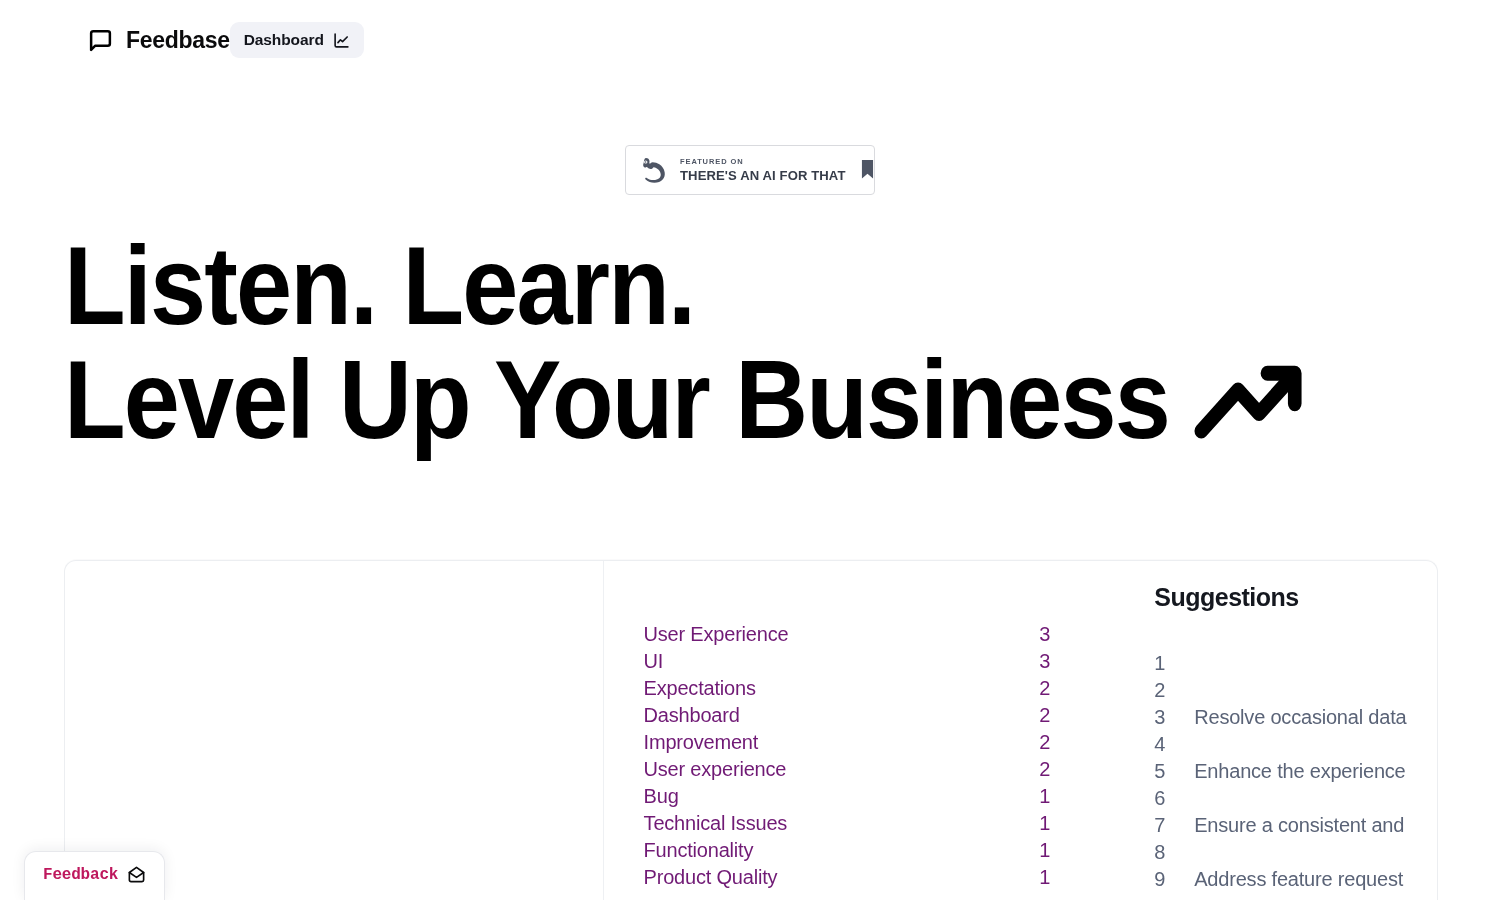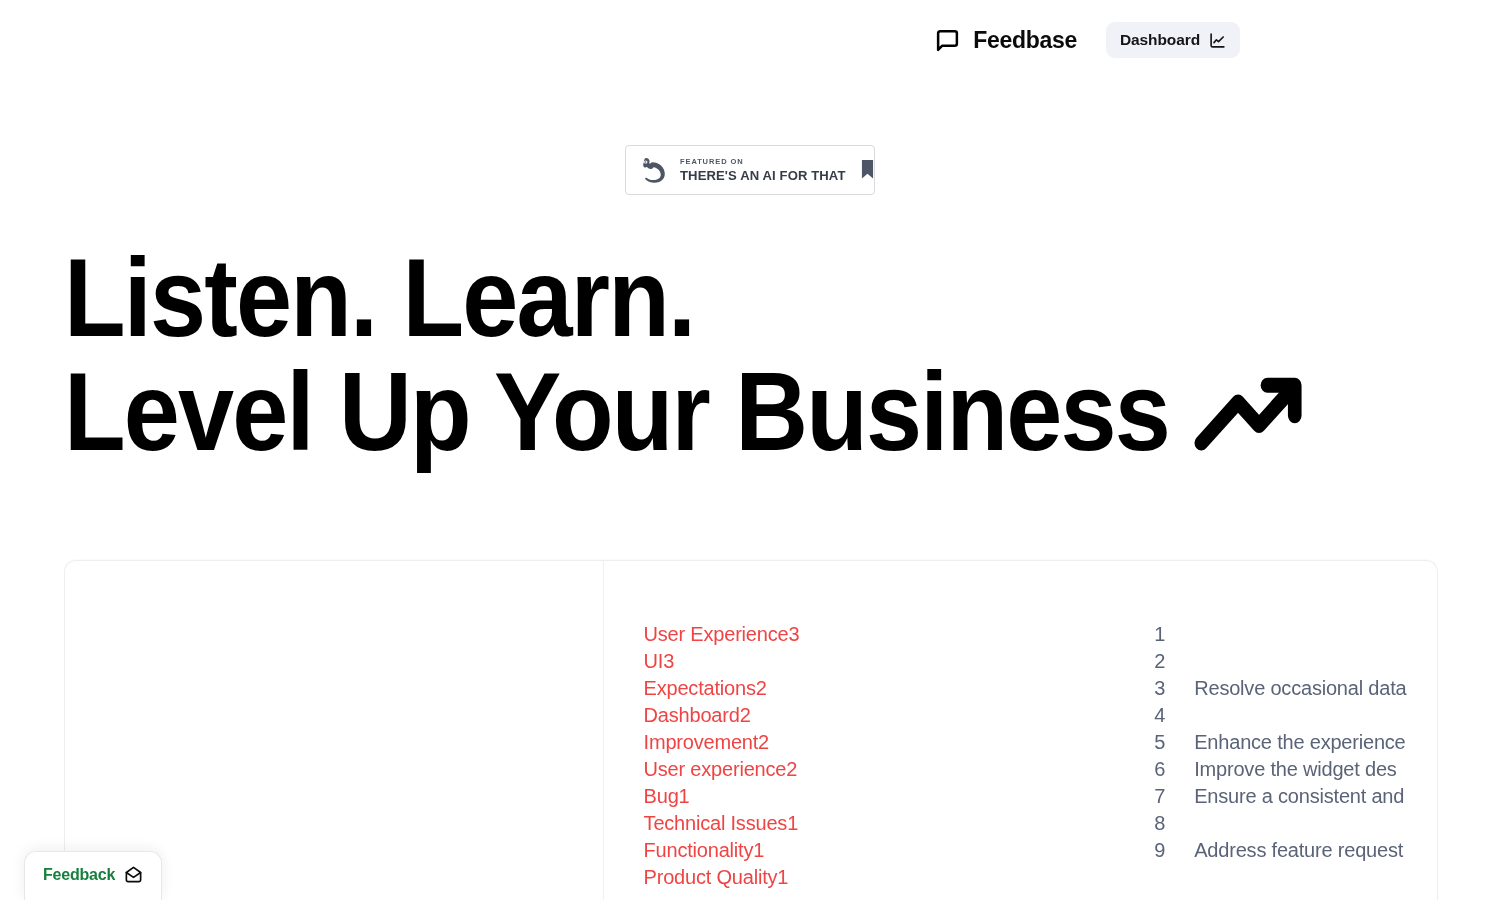--- a/index.html
+++ b/index.html
@@ -10,23 +10,22 @@
     background: #ffffff;
     font-family: "Liberation Sans", sans-serif;
     -webkit-font-smoothing: antialiased;
   }
 
   .page { position: relative; width: 1500px; height: 900px; background: #fff; overflow: hidden; }
 
   
   .header {
     position: absolute; top: 0; left: 0; width: 1304px; height: 80px;
-    display: flex; align-items: center; justify-content: flex-end;
+    display: flex; align-items: center; justify-content: flex-start;
     padding: 0 64px 0 88px;
-    gap: 29px;
   }
   .brand { display: flex; align-items: center; gap: 13px; }
   .brand-icon { width: 25px; height: 25px; display: block; color: #000; }
   .brand-name {
     font-size: 23px; font-weight: 700; color: #0b0b0c; letter-spacing: -0.3px;
   }
   .dash-btn {
     display: inline-flex; align-items: center; gap: 9px;
     background: #f1f2f7; border: none; border-radius: 9px;
     padding: 9px 14px; cursor: pointer;
@@ -50,21 +49,21 @@
     color: #4e5564; display: block; margin-bottom: 3px;
   }
   .badge-title {
     font-size: 13.5px; font-weight: 700; letter-spacing: 0.1px;
     color: #363c49; display: block; white-space: nowrap;
     transform: scaleX(0.97); transform-origin: left center;
   }
   .badge-bookmark { width: 13px; height: 22px; flex: 0 0 auto; color: #4e5564; }
 
   
-  .hero { position: absolute; top: 244px; left: 64px; width: 1380px; }
+  .hero { position: absolute; top: 232px; left: 64px; width: 1380px; }
   .hero-line {
     display: flex; align-items: center;
     font-weight: 700; color: #000;
     font-size: 112px; line-height: 108px;
     letter-spacing: -2px;
     transform: scaleX(0.9); transform-origin: left center;
     white-space: nowrap;
   }
   .hero-line-2 { margin-top: 6px; }
   .hero-trend { width: 140px; height: 92px; margin-left: 24px; color: #000; flex: 0 0 auto; }
@@ -87,22 +86,22 @@
   .pv-col-keywords { width: 482px; padding: 22px 34px 0 40px; }
   .pv-gap { width: 28px; }
   .pv-col-suggestions { width: 325px; padding: 22px 0 0 42px; }
 
   .pv-title {
     font-size: 25px; font-weight: 700; color: #15181f;
     letter-spacing: -0.5px; white-space: nowrap;
   }
   .pv-list { margin-top: 40px; }
   .kw-row {
-    display: flex; align-items: baseline; 
-    font-size: 20px; color: #ef4444; letter-spacing: -0.2px;
+    display: flex; align-items: baseline; justify-content: space-between;
+    font-size: 20px; color: #701a75; letter-spacing: -0.2px;
     height: 27px;
   }
   .kw-name { white-space: nowrap; }
   .kw-count { font-variant-numeric: tabular-nums; }
 
   .sg-row {
     display: flex; align-items: baseline; gap: 30px;
     font-size: 20px; color: #5a6377; letter-spacing: -0.2px;
     height: 27px; white-space: nowrap;
   }
@@ -115,21 +114,21 @@
     background: #ffffff;
     border: 1px solid #e7e8ec;
     border-bottom: none;
     border-radius: 12px 12px 0 0;
     box-shadow: 0 -2px 14px rgba(16,24,40,.07);
     padding: 13px 18px 16px 18px;
     display: flex; align-items: center; gap: 9px;
     cursor: pointer;
     z-index: 20;
   }
-  .fb-label { font-size: 16px; font-weight: 700; color: #15803d; letter-spacing: -0.2px; }
+  .fb-label { font-size: 16px; font-weight: 700; color: #be185d; letter-spacing: -0.2px; font-family: Liberation Mono, monospace; }
   .fb-icon { width: 19px; height: 19px; display: block; color: #0b0b0c; }
 </style>
 </head>
 <body>
 
 <div class="page">
 
   <div class="header">
     <a class="brand">
       <span class="brand-icon">
@@ -230,41 +229,41 @@
         <div class="kw-row">
           <span class="kw-name">Product Quality</span>
           <span class="kw-count">1</span>
         </div>
       </div>
     </div>
 
     <div class="pv-gap"></div>
 
     <div class="pv-col pv-col-suggestions">
+      <div class="pv-title">Suggestions</div>
       <div class="pv-list">
         <div class="sg-row">
           <span class="sg-num">1</span>
         </div>
         <div class="sg-row">
           <span class="sg-num">2</span>
         </div>
         <div class="sg-row">
           <span class="sg-num">3</span>
           <span class="sg-text">Resolve occasional data</span>
         </div>
         <div class="sg-row">
           <span class="sg-num">4</span>
         </div>
         <div class="sg-row">
           <span class="sg-num">5</span>
           <span class="sg-text">Enhance the experience</span>
         </div>
         <div class="sg-row">
           <span class="sg-num">6</span>
-          <span class="sg-text">Improve the widget des</span>
         </div>
         <div class="sg-row">
           <span class="sg-num">7</span>
           <span class="sg-text">Ensure a consistent and</span>
         </div>
         <div class="sg-row">
           <span class="sg-num">8</span>
         </div>
         <div class="sg-row">
           <span class="sg-num">9</span>

